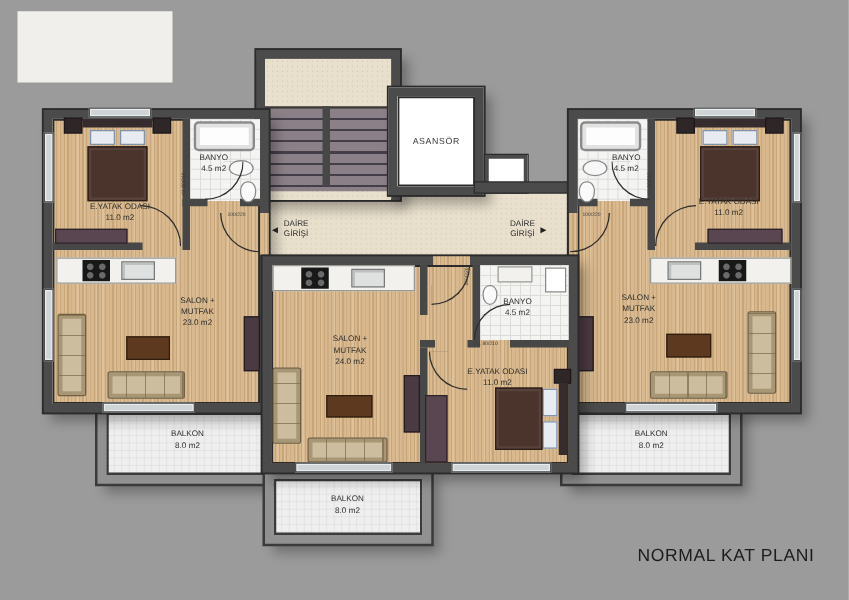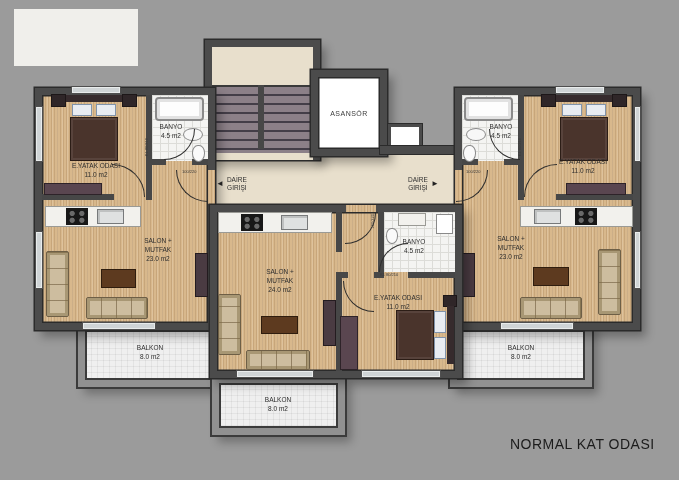--- a/index.html
+++ b/index.html
@@ -270,15 +270,15 @@
     <span class="arr">►</span>
   </div>
 
   <div class="dl" style="left:182px;top:169px">100/220</div>
   <div class="dl dlv" style="left:144px;top:138px">K1 80/210</div>
   <div class="dl dlv" style="left:517px;top:138px">K1 80/210</div>
   <div class="dl" style="left:466px;top:169px">100/220</div>
   <div class="dl" style="left:380px;top:272px">K1 80/210</div>
   <div class="dl dlv" style="left:370px;top:214px">100/220</div>
 
-  <div class="title" style="left:510px;top:436px">NORMAL KAT ODASI</div>
+  <div class="title" style="left:510px;top:436px">NORMAL KAT PLANI</div>
 
 </div>
 
 </body></html>

